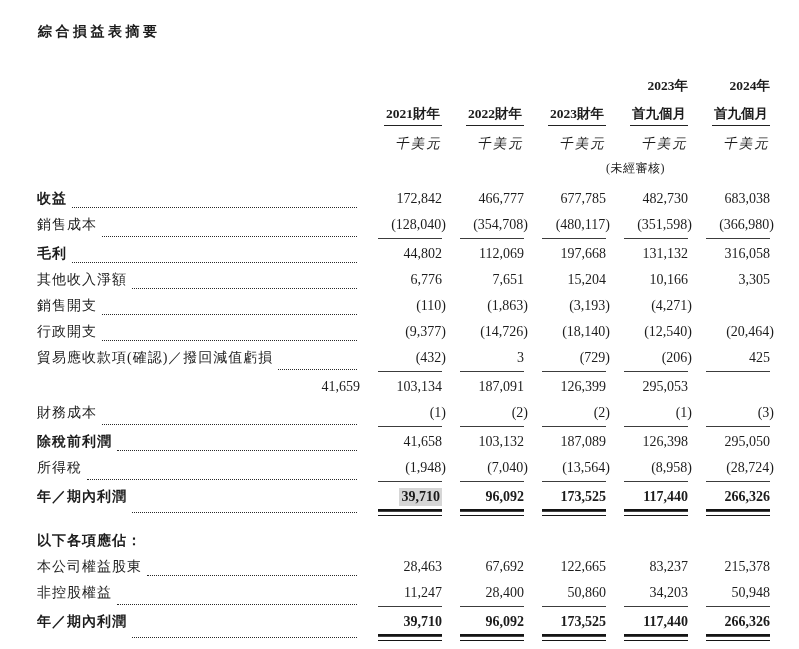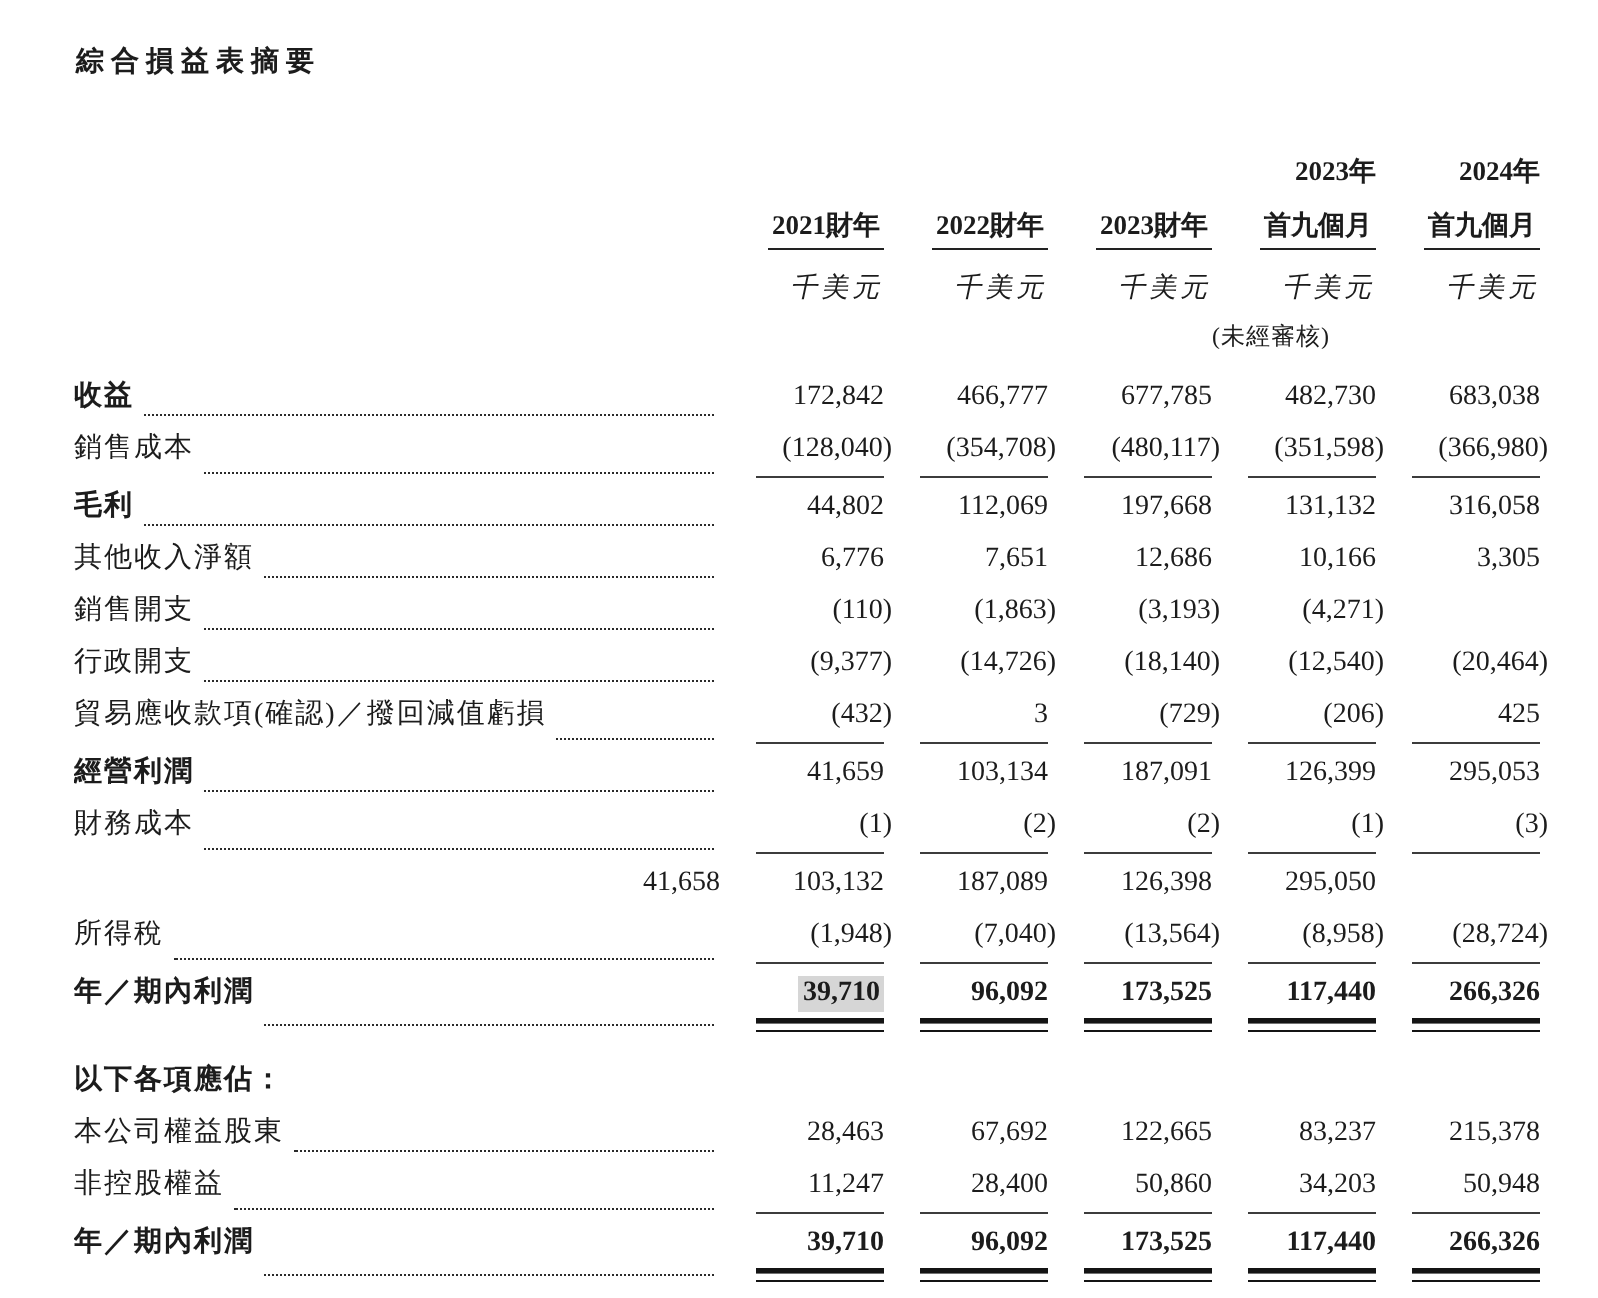--- a/index.html
+++ b/index.html
@@ -121,21 +121,21 @@
           <div class="num"><span>131,132</span></div>
           <div class="num"><span>316,058</span></div>
         </div>
         <div class="grid-row row">
           <div class="lbl">
             <span class="lbl-text">其他收入淨額</span>
             <span class="dots"></span>
           </div>
           <div class="num"><span>6,776</span></div>
           <div class="num"><span>7,651</span></div>
-          <div class="num"><span>12,686</span></div>
+          <div class="num"><span>15,204</span></div>
           <div class="num"><span>10,166</span></div>
           <div class="num"><span>3,305</span></div>
         </div>
         <div class="grid-row row">
           <div class="lbl">
             <span class="lbl-text">銷售開支</span>
             <span class="dots"></span>
           </div>
           <div class="num"><span class="paren">(110)</span></div>
           <div class="num"><span class="paren">(1,863)</span></div>
@@ -158,42 +158,42 @@
             <span class="lbl-text">貿易應收款項(確認)／撥回減值虧損</span>
             <span class="dots"></span>
           </div>
           <div class="num"><span class="paren">(432)</span></div>
           <div class="num"><span>3</span></div>
           <div class="num"><span class="paren">(729)</span></div>
           <div class="num"><span class="paren">(206)</span></div>
           <div class="num"><span>425</span></div>
         </div>
         <div class="grid-row row bold">
-          <div class="lbl">
-            <span class="lbl-text">經營利潤</span>
-            <span class="dots"></span>
-          </div>
           <div class="num"><span>41,659</span></div>
           <div class="num"><span>103,134</span></div>
           <div class="num"><span>187,091</span></div>
           <div class="num"><span>126,399</span></div>
           <div class="num"><span>295,053</span></div>
         </div>
         <div class="grid-row row has-rule">
           <div class="lbl">
             <span class="lbl-text">財務成本</span>
             <span class="dots"></span>
           </div>
           <div class="num"><span class="paren">(1)</span></div>
           <div class="num"><span class="paren">(2)</span></div>
           <div class="num"><span class="paren">(2)</span></div>
           <div class="num"><span class="paren">(1)</span></div>
           <div class="num"><span class="paren">(3)</span></div>
         </div>
         <div class="grid-row row bold">
+          <div class="lbl">
+            <span class="lbl-text">除稅前利潤</span>
+            <span class="dots"></span>
+          </div>
           <div class="num"><span>41,658</span></div>
           <div class="num"><span>103,132</span></div>
           <div class="num"><span>187,089</span></div>
           <div class="num"><span>126,398</span></div>
           <div class="num"><span>295,050</span></div>
         </div>
         <div class="grid-row row has-rule">
           <div class="lbl">
             <span class="lbl-text">所得稅</span>
             <span class="dots"></span>

